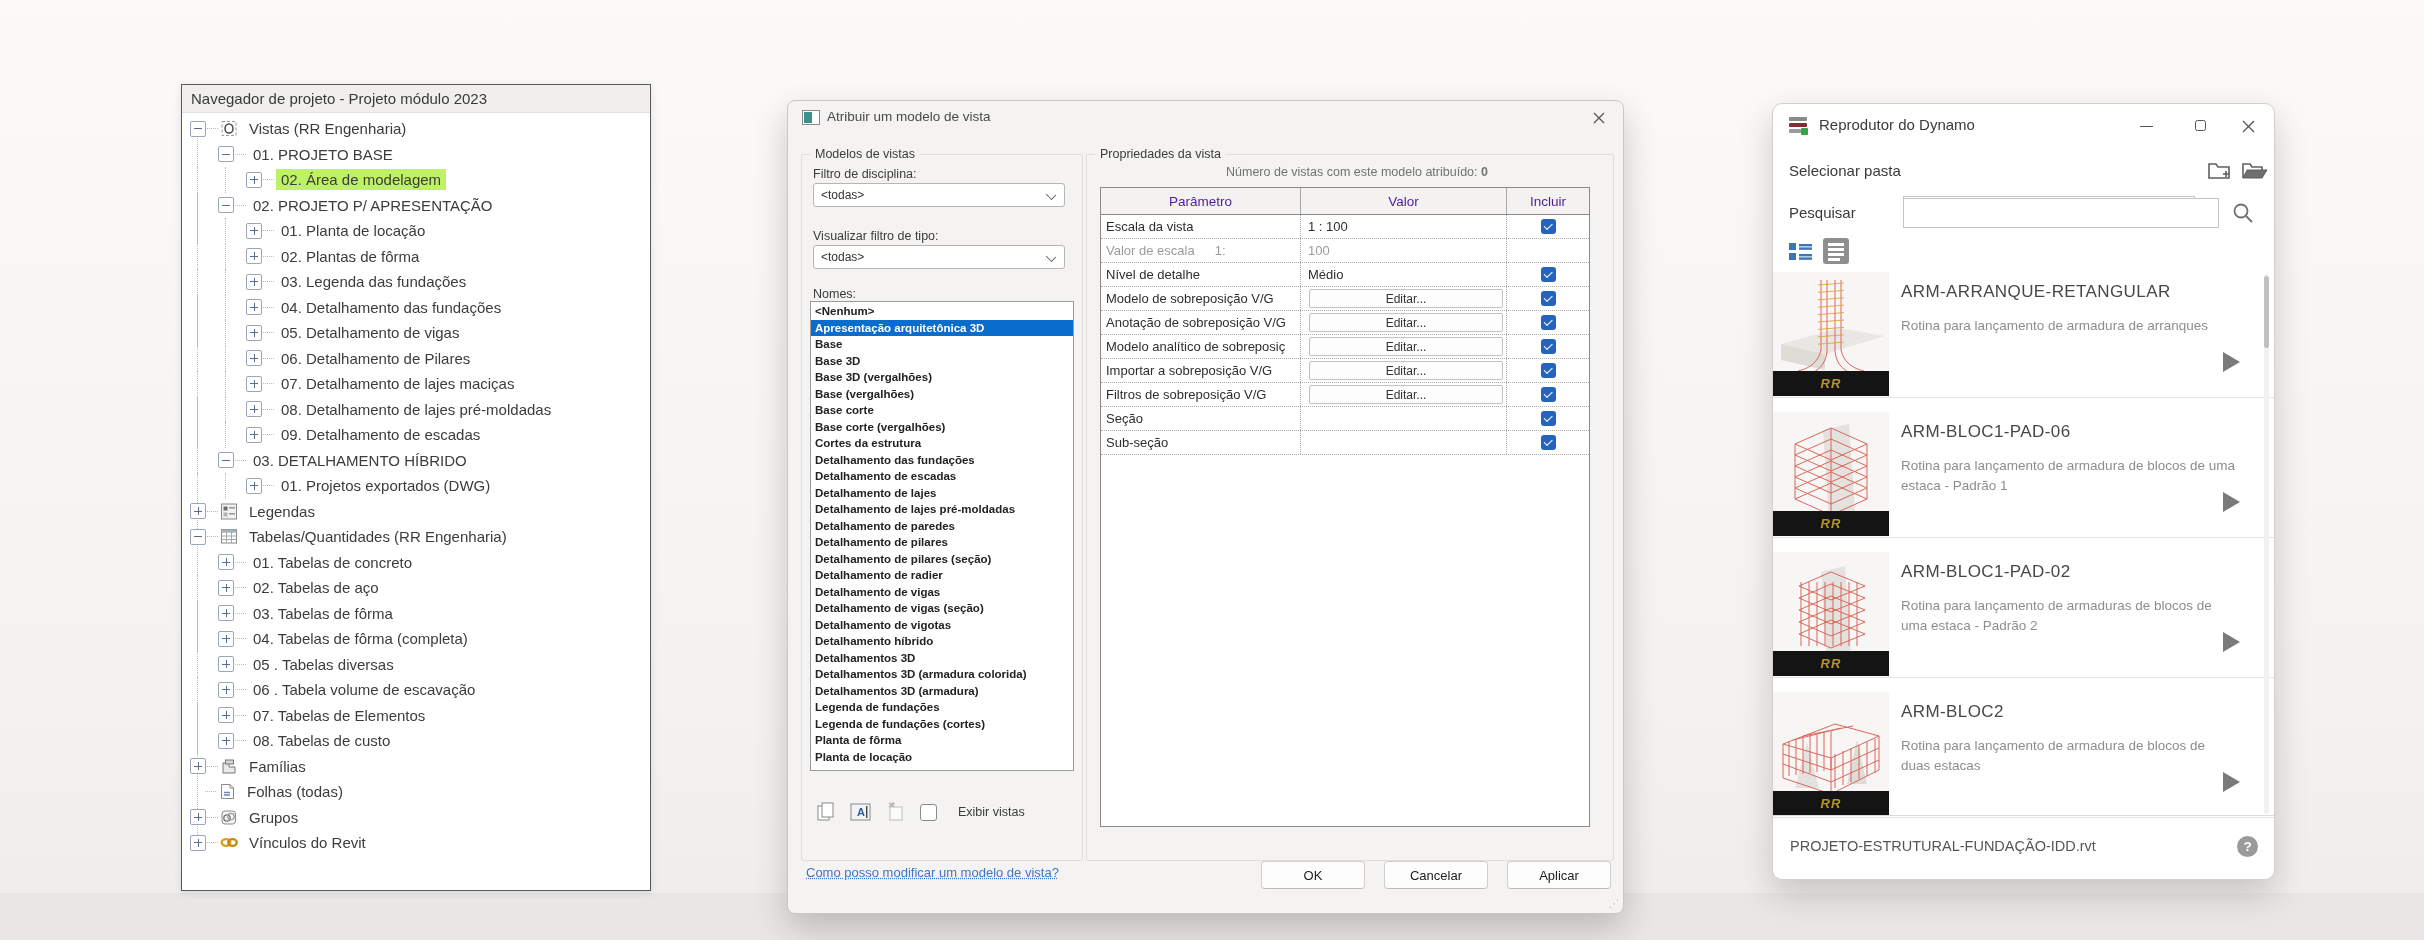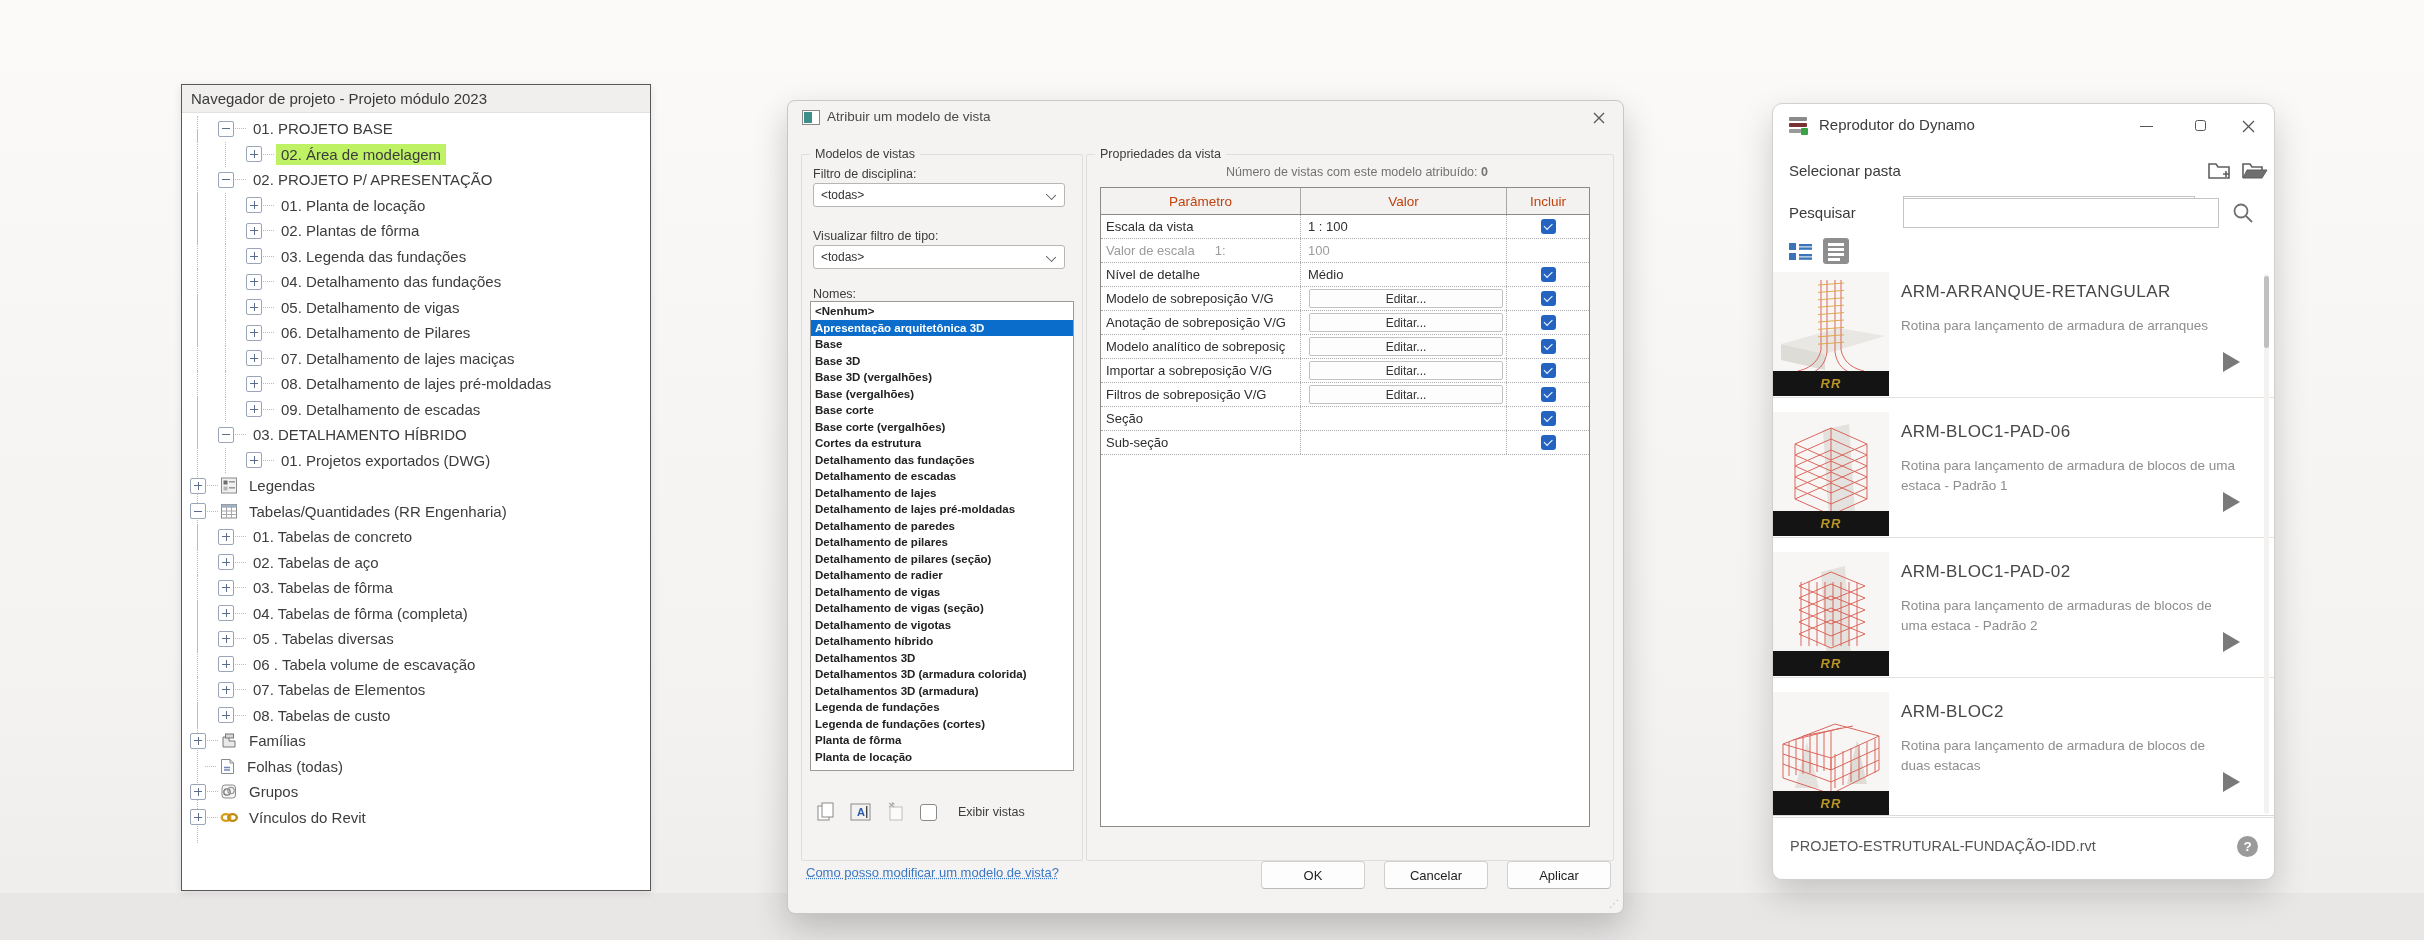--- a/index.html
+++ b/index.html
@@ -47,21 +47,21 @@
   .names{position:absolute;left:22px;top:200px;width:264px;height:470px;background:#fff;
          border:1px solid #9a9a9a;box-sizing:border-box;overflow:hidden;padding-top:1px;font-weight:bold;}
   .nrow{height:16.5px;line-height:16.5px;font-size:11.5px;color:#222;padding-left:4px;white-space:nowrap;}
   .nrow.sel{background:#0a6ccb;color:#fff;}
   .count-line{position:absolute;font-size:12.5px;color:#737373;white-space:nowrap;}
   .count-line b{font-weight:bold;}
 
   .ptable{position:absolute;left:312px;top:86px;width:490px;height:640px;background:#fff;
           border:1px solid #8a8a8a;box-sizing:border-box;}
   .phead{display:flex;height:26px;background:#f3f2f1;border-bottom:1px solid #8a8a8a;
-         font-size:13.5px;color:#c2410c;}
+         font-size:13.5px;color:#4c1d95;}
   .phead div{display:flex;align-items:center;justify-content:center;box-sizing:border-box;}
   .c-param{width:200px;border-right:1px solid #a8a8a8;}
   .c-val{width:206px;border-right:1px solid #a8a8a8;}
   .c-inc{width:82px;}
   .prow{display:flex;height:23px;border-bottom:1px dotted #ababab;font-size:13px;color:#2e2e2e;}
   .prow div{box-sizing:border-box;display:flex;align-items:center;}
   .prow .c-param{padding-left:5px;border-right:1px dotted #ababab;white-space:nowrap;overflow:hidden;}
   .prow .c-val{padding-left:7px;border-right:1px dotted #ababab;}
   .prow .c-inc{justify-content:center;}
   .prow.dis{color:#9d9b9a;}
@@ -130,20 +130,33 @@
 </head>
 <body>
 
 <div class="stage">
   <div class="bottom-band"></div>
 
   <div class="pb">
     <div class="pb-title">Navegador de projeto - Projeto módulo 2023</div>
     <div class="tree" id="tree">
       <div class="chain"></div>
+    <div class="trow">
+          <span class="exp">
+            <span class="hl"></span>
+          </span>
+          <span class="dash"></span>
+          <span class="ticon">
+            <svg width="19" height="17" viewBox="0 0 19 17">
+              <rect x="2" y="1.5" width="14" height="14" fill="#fdfdfd" stroke="#9a9a9a" stroke-dasharray="3,2"></rect>
+              <ellipse cx="9" cy="8.5" rx="4" ry="4.6" fill="none" stroke="#4a4a4a" stroke-width="1.5"></ellipse>
+            </svg>
+          </span>
+          <span class="tlabel">Vistas (RR Engenharia)</span>
+        </div>
         <div class="trow">
           <span class="guide"></span>
           <span class="exp">
             <span class="hl"></span>
           </span>
           <span class="dash"></span>
           <span class="tlabel">01. PROJETO BASE</span>
         </div>
         <div class="trow">
           <span class="guide"></span>

